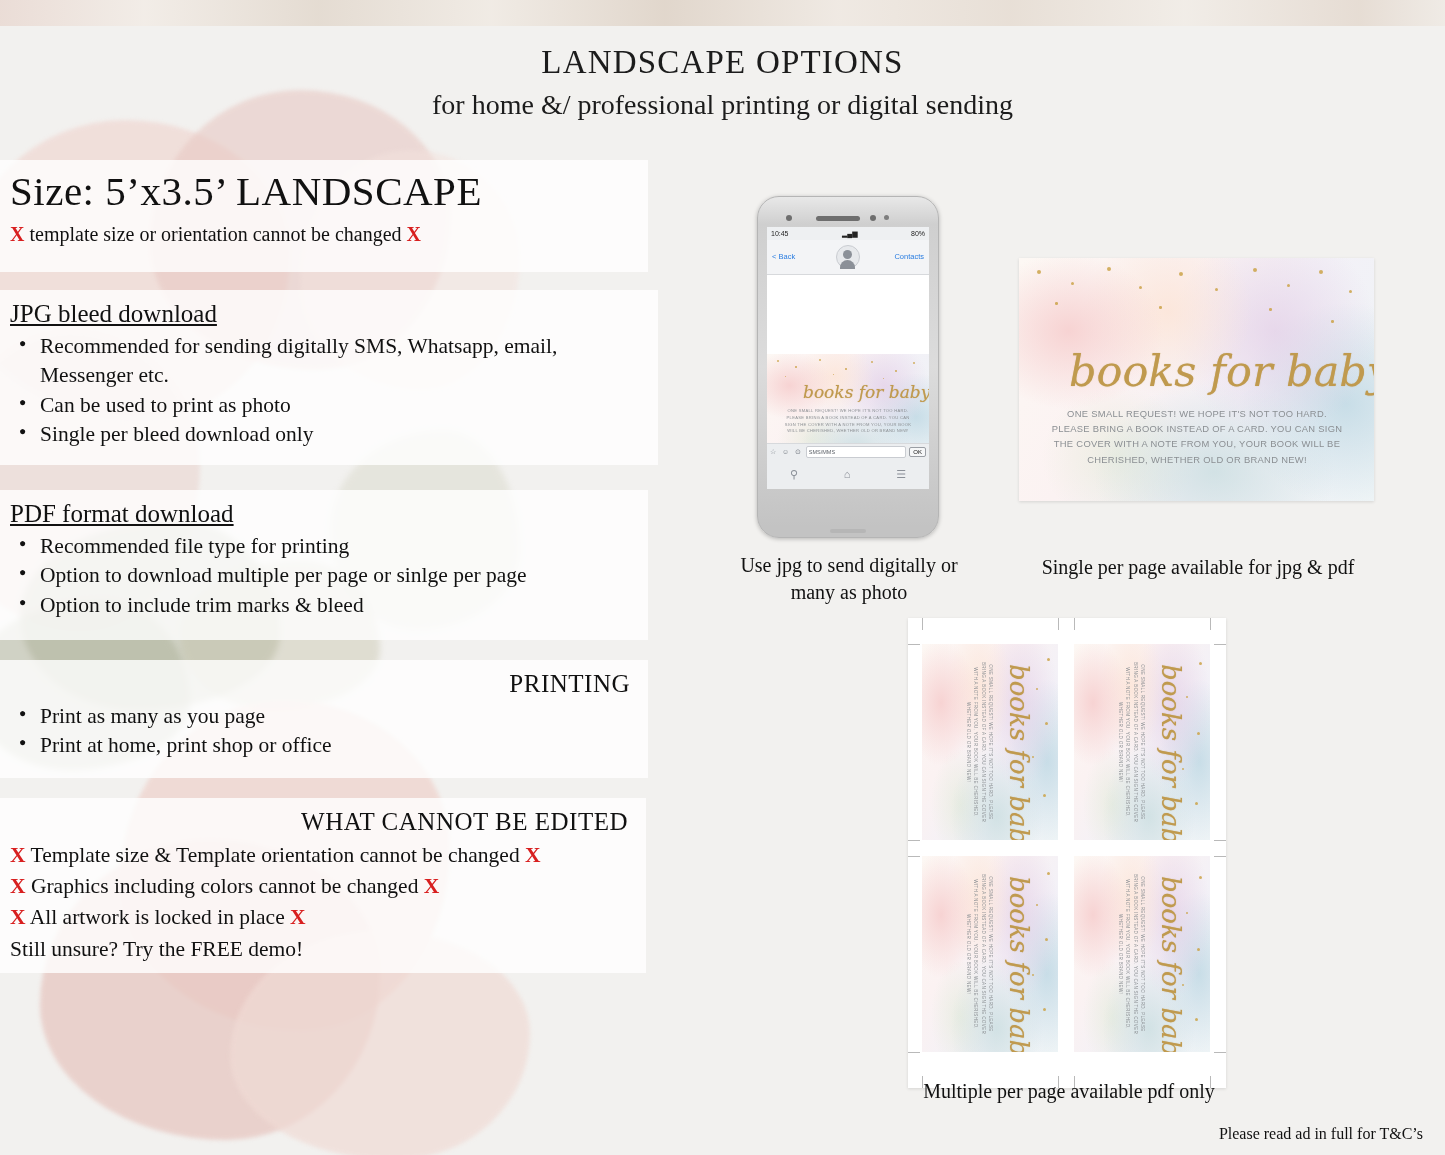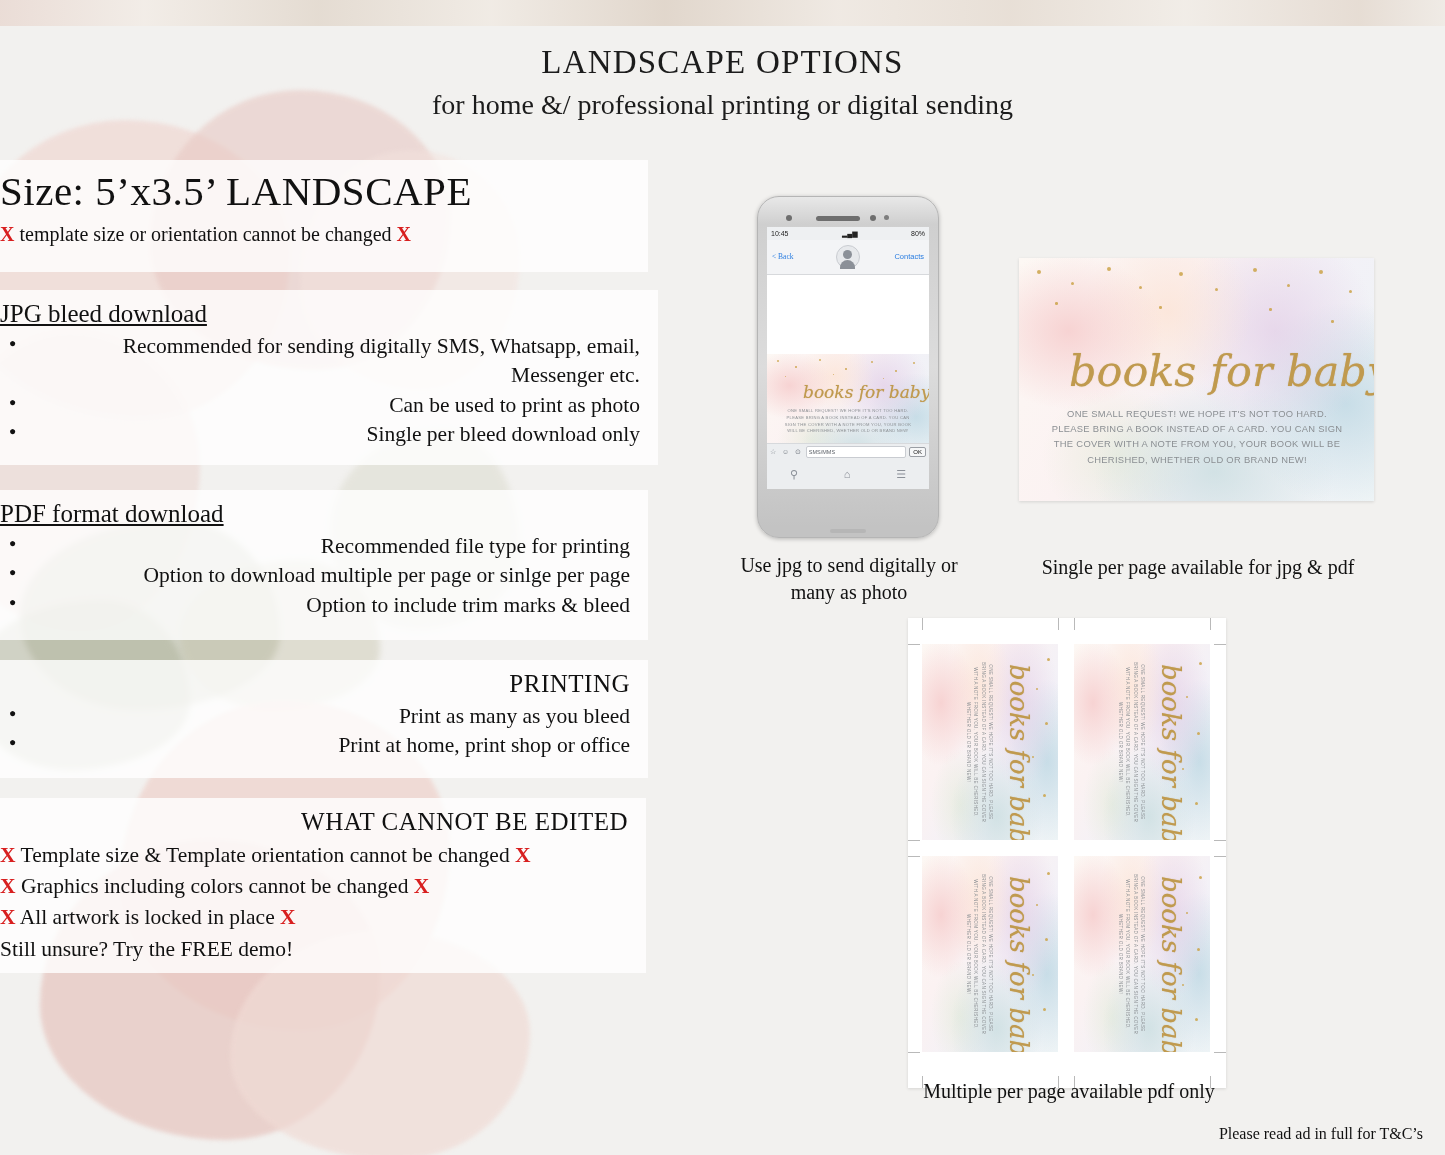--- a/index.html
+++ b/index.html
@@ -57,21 +57,21 @@
     font-size: 28px;
     margin-top: 8px;
     color: #1c1c1c;
   }
 
   
   .panel {
     position: absolute;
     background: rgba(255,255,255,0.80);
     left: 0;
-    padding: 10px 18px 12px 0;
+    padding: 10px 18px 12px 10px;
     box-sizing: border-box;
   }
   .panel-size { top: 160px; width: 648px; height: 112px; }
   .panel-jpg  { top: 290px; width: 658px; height: 175px; }
   .panel-pdf  { top: 490px; width: 648px; height: 150px; }
   .panel-print{ top: 660px; width: 648px; height: 118px; }
   .panel-noedit{ top: 798px; width: 646px; height: 175px; }
 
   .size-title {
     font-size: 41px;
@@ -90,21 +90,20 @@
     font-size: 25px;
     color: #111;
     text-decoration: underline;
     margin-bottom: 4px;
   }
   .panel-heading.plain { text-decoration: none; letter-spacing: .5px; text-align: right;}
   ul.bullets {
     margin: 2px 0 0 0;
     padding-left: 26px;
     list-style: none;
-    text-align: right;
   }
   ul.bullets li {
     font-size: 21.5px;
     color: #111;
     line-height: 1.37;
     position: relative;
     padding-left: 4px;
   }
   ul.bullets li:before {
     content: "\25CF";
@@ -162,21 +161,21 @@
     display: flex; align-items: center; justify-content: space-between;
     padding: 0 4px;
   }
   .nav-bar {
     height: 34px; background: #f3f4f6;
     position: relative;
     border-bottom: 1px solid #d7d9dc;
   }
   .nav-back {
     position: absolute; left: 5px; top: 12px;
-    font-family: Liberation Serif, serif;
+    font-family: Liberation Sans, sans-serif;
     font-size: 7.5px; color: #2a7de1;
   }
   .nav-contacts {
     position: absolute; right: 5px; top: 12px;
     font-family: "Liberation Sans", sans-serif;
     font-size: 7.5px; color: #2a7de1;
   }
   .nav-avatar {
     position: absolute; left: 50%; top: 5px; transform: translateX(-50%);
     width: 22px; height: 22px; border-radius: 50%;
@@ -370,21 +369,21 @@
   <ul class="bullets">
     <li>Recommended file type for printing</li>
     <li>Option to download multiple per page or sinlge per page</li>
     <li>Option to include trim marks &amp; bleed</li>
   </ul>
 </div>
 
 <div class="panel panel-print">
   <div class="panel-heading plain">PRINTING</div>
   <ul class="bullets">
-    <li>Print as many as you bleed</li>
+    <li>Print as many as you page</li>
     <li>Print at home, print shop or office</li>
   </ul>
 </div>
 
 <div class="panel panel-noedit">
   <div class="panel-heading plain">WHAT CANNOT BE EDITED</div>
   <div class="noedit-line">
     <span class="x-mark">X</span>
     <span>Template size &amp; Template orientation cannot be changed</span>
     <span class="x-mark">X</span>

